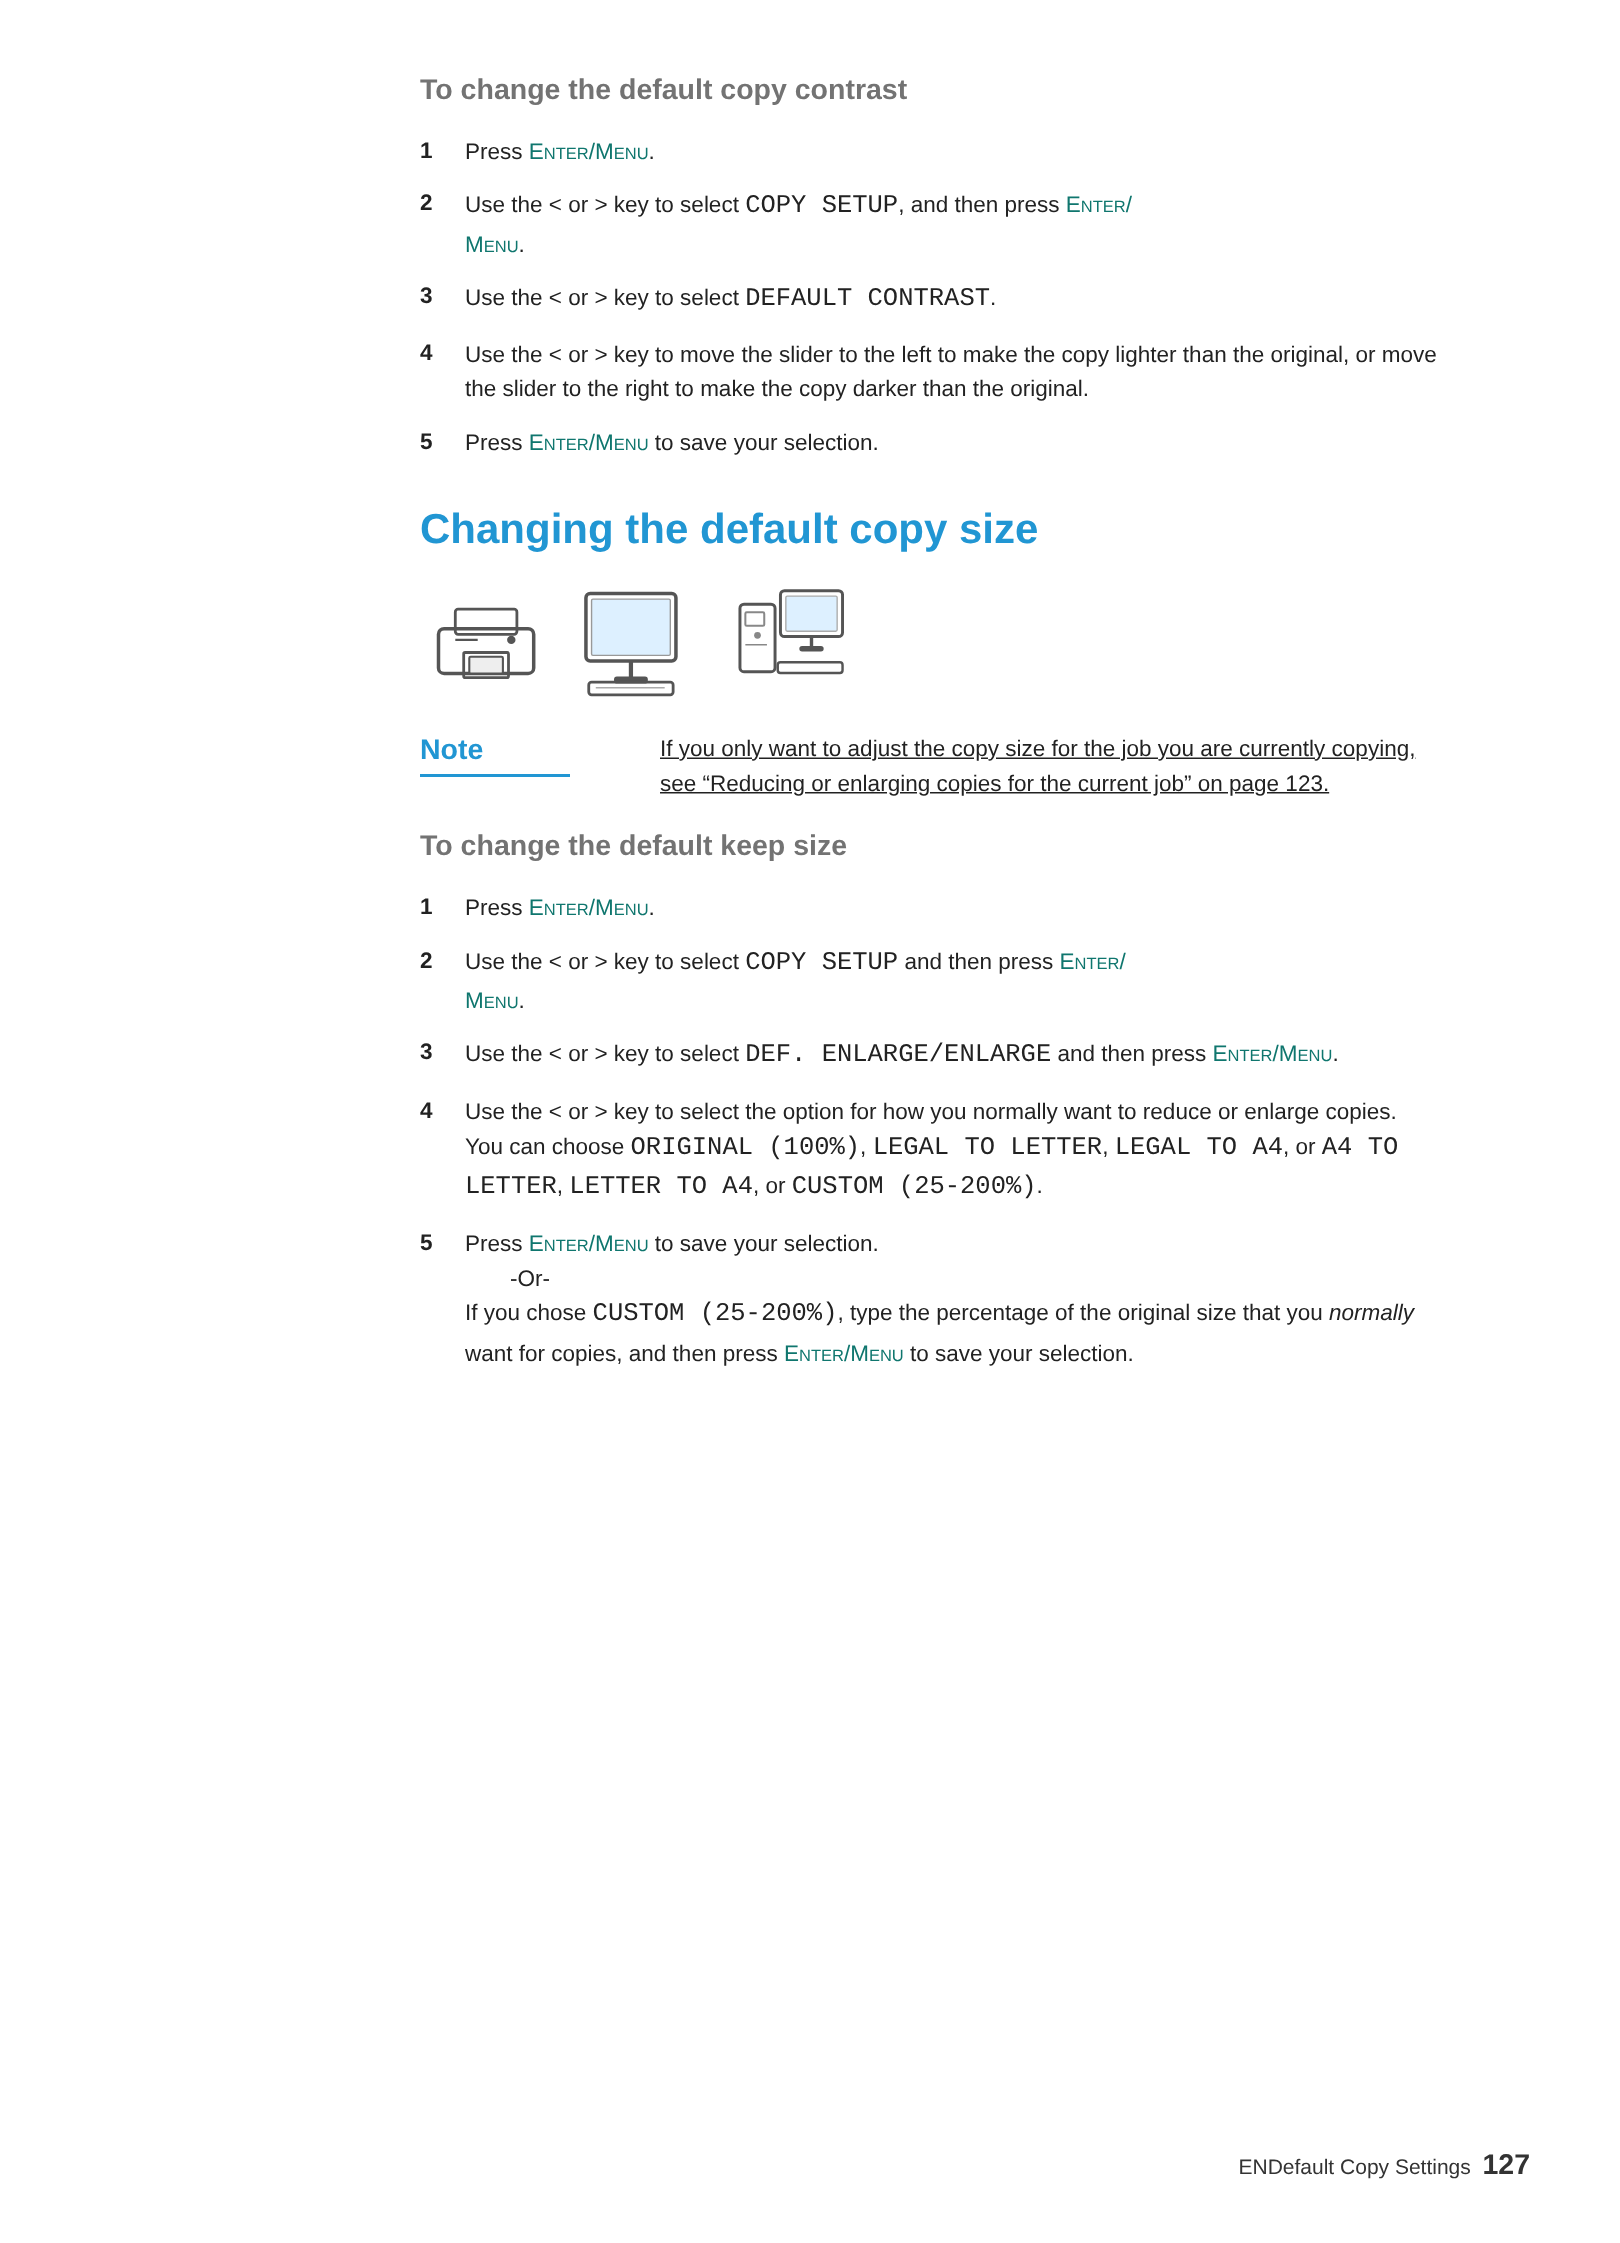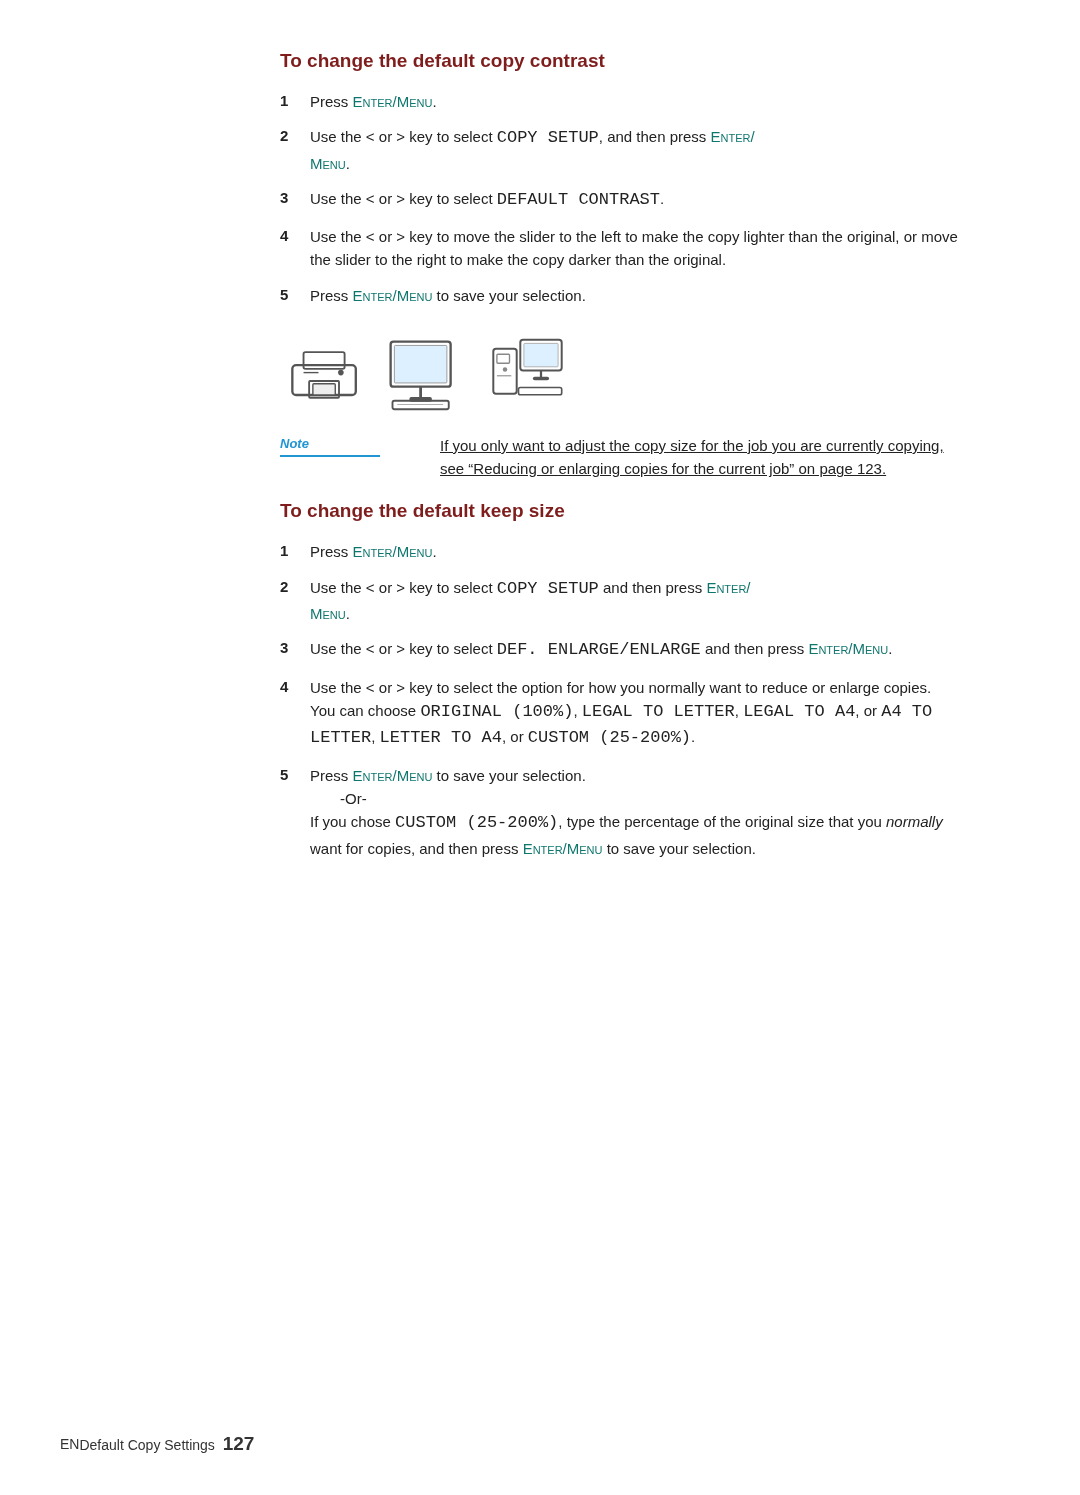--- a/index.html
+++ b/index.html
@@ -15,21 +15,21 @@
     }
 
     .page {
       width: 1080px;
       min-height: 1495px;
       padding: 50px 60px 60px 60px;
       position: relative;
     }
 
     .section-heading {
-      color: #7f1d1d;
+      color: #737373;
       font-size: 19px;
       font-weight: bold;
       margin-bottom: 18px;
     }
 
     .chapter-heading {
       color: #2196d3;
       font-size: 28px;
       font-weight: bold;
       margin-bottom: 22px;
@@ -75,24 +75,23 @@
 
     .note-section {
       display: flex;
       margin: 18px 0 18px 0;
       align-items: flex-start;
     }
 
     .note-label {
       color: #2196d3;
       font-weight: bold;
-      font-size: 13px;
+      font-size: 19px;
       min-width: 160px;
       padding-top: 2px;
-      font-style: italic;
     }
 
     .note-label-underline {
       border-bottom: 2px solid #2196d3;
       padding-bottom: 4px;
       display: inline-block;
       min-width: 100px;
     }
 
     .note-text {
@@ -118,21 +117,21 @@
       line-height: 1.6;
       margin-bottom: 16px;
     }
 
     .footer {
       position: absolute;
       bottom: 40px;
       left: 60px;
       right: 60px;
       display: flex;
-      justify-content: flex-start;
+      justify-content: flex-end;
       align-items: center;
       font-size: 14px;
       color: #333;
     }
 
     .footer-page {
       font-weight: bold;
       font-size: 19px;
     }
 
@@ -196,20 +195,21 @@
       <li>
         <span class="step-number">5</span>
         <span class="step-content">
           Press <span class="link-blue">E<span style="font-variant:small-caps">nter</span>/M<span style="font-variant:small-caps">enu</span></span> to save your selection.
         </span>
       </li>
     </ol>
   </div>
 
   <div class="content-area chapter-section">
+    <div class="chapter-heading">Changing the default copy size</div>
 
     <div class="icons-row">
 
       <svg class="device-icon" viewBox="0 0 90 75" style="width:90px;height:70px;">
 
         <rect x="10" y="28" width="68" height="32" rx="4" fill="none" stroke="#555" stroke-width="2.5"></rect>
         <rect x="22" y="14" width="44" height="18" rx="2" fill="none" stroke="#555" stroke-width="2"></rect>
         <rect x="28" y="45" width="32" height="18" rx="1" fill="none" stroke="#555" stroke-width="2"></rect>
         <line x1="22" y1="36" x2="38" y2="36" stroke="#555" stroke-width="1.5"></line>
         <circle cx="62" cy="36" r="3" fill="#555"></circle>

